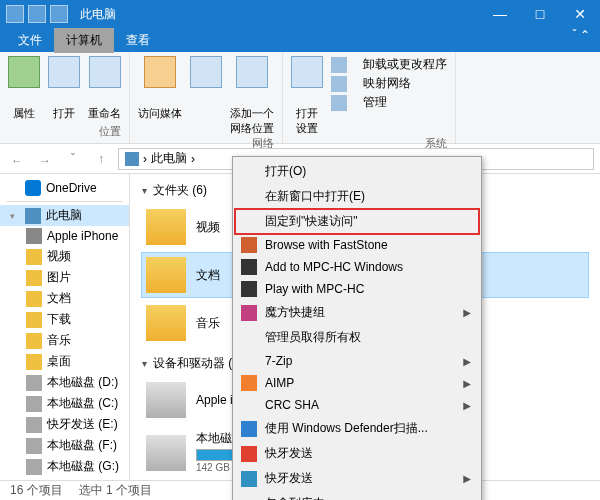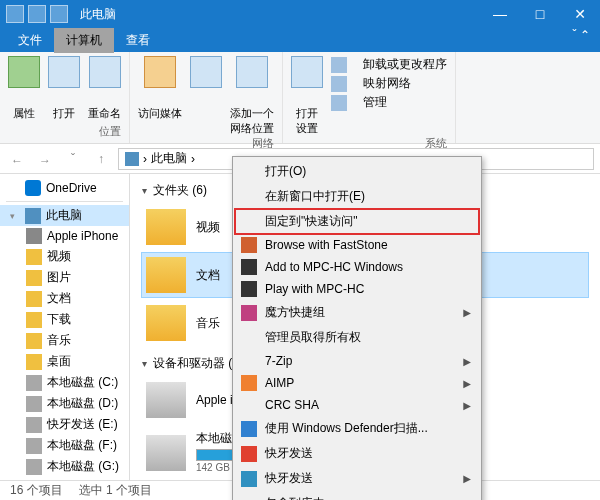--- a/index.html
+++ b/index.html
@@ -209,25 +209,25 @@
     <div class="side-item indent">
         <div class="side-icon folder"></div>
         <span>音乐</span>
       </div>
     <div class="side-item indent">
         <div class="side-icon folder"></div>
         <span>桌面</span>
       </div>
     <div class="side-item indent">
         <div class="side-icon drive"></div>
+        <span>本地磁盘 (D:)</span>
+      </div>
+    <div class="side-item indent">
+        <div class="side-icon drive"></div>
         <span>本地磁盘 (C:)</span>
-      </div>
-    <div class="side-item indent">
-        <div class="side-icon drive"></div>
-        <span>本地磁盘 (D:)</span>
       </div>
     <div class="side-item indent">
         <div class="side-icon drive"></div>
         <span>快牙发送 (E:)</span>
       </div>
     <div class="side-item indent">
         <div class="side-icon drive"></div>
         <span>本地磁盘 (F:)</span>
       </div>
     <div class="side-item indent">

